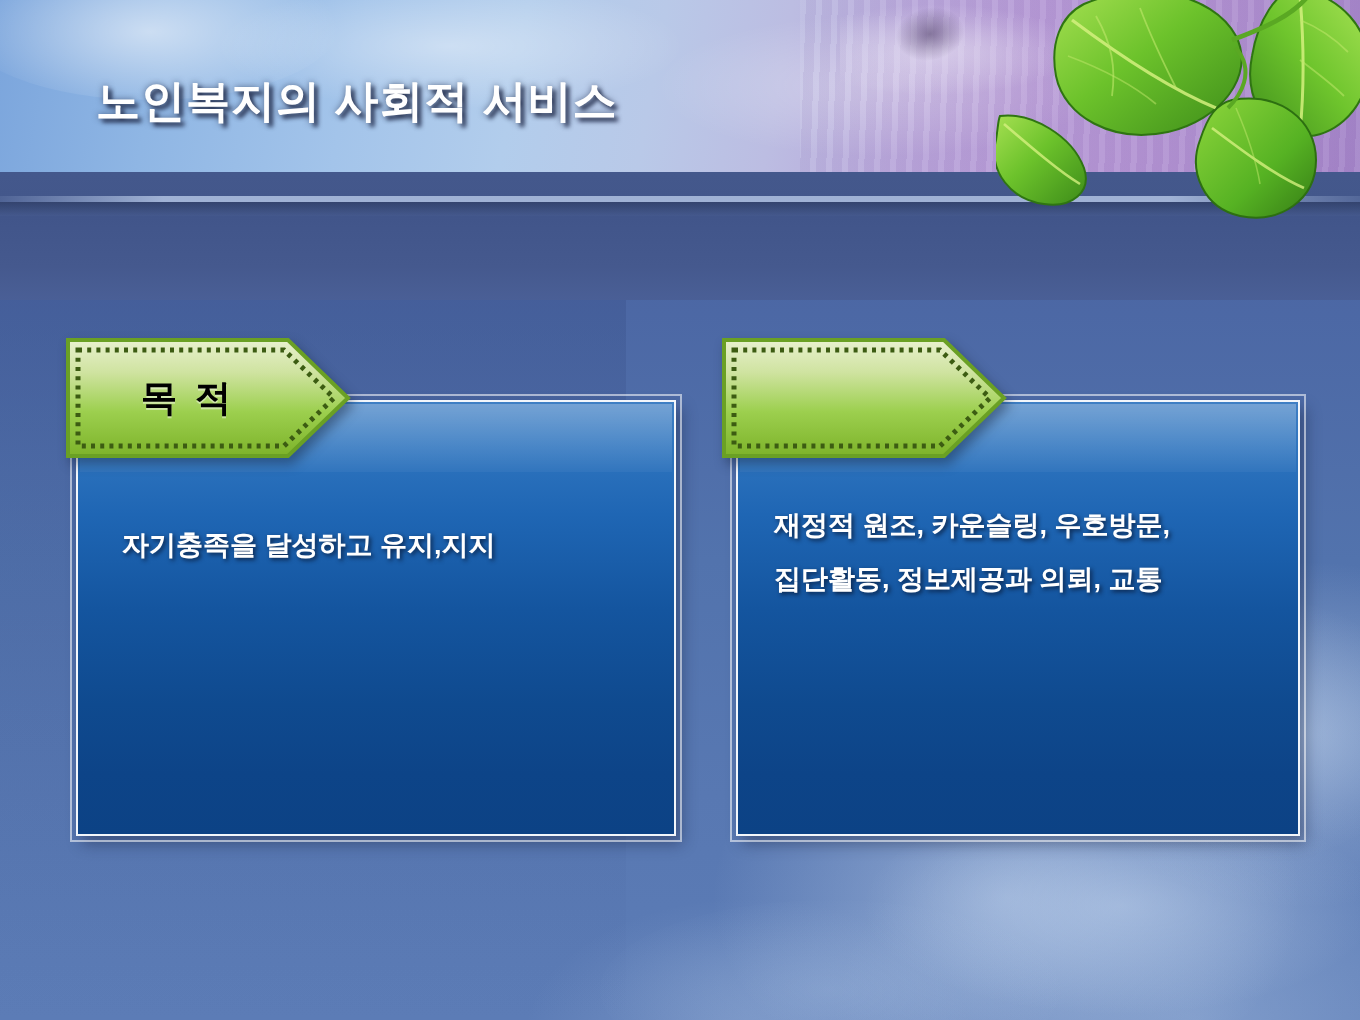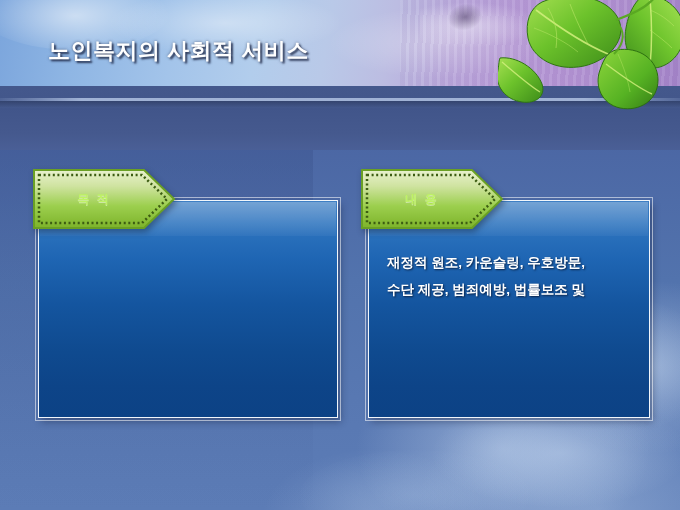--- a/index.html
+++ b/index.html
@@ -185,23 +185,23 @@
   .chev-left  { left: -6px; }
   .chev-right { left: -8px; }
   .chev svg { display: block; }
   .chev-label {
     position: absolute;
     left: 0; top: 0;
     width: 124px; height: 62px;
     display: flex;
     align-items: center;
     justify-content: center;
-    font-size: 12px;
+    font-size: 18px;
     font-weight: bold;
-    color: #bef264;
+    color: #000000;
     letter-spacing: 2px;
     text-shadow: 0 1px 0 rgba(255,255,255,0.45);
   }
 
   
   .wisp1 {
     position: absolute; left: 430px; top: 398px;
     width: 260px; height: 110px; border-radius: 50%;
     background: radial-gradient(ellipse at 50% 50%, rgba(205,222,244,0.40), rgba(205,222,244,0) 70%);
   }
@@ -291,20 +291,21 @@
 
       <path d="M118 26 C134 20 148 14 156 4" stroke="#5aa823" stroke-width="2.4" fill="none"></path>
       <path d="M120 30 C130 42 122 54 116 60" stroke="#5aa823" stroke-width="2" fill="none"></path>
     </svg>
   </div>
 
   <div class="col col-left">
     <div class="box">
       <div class="box-gloss"></div>
       <div class="box-text">
+        <div>자기충족을 달성하고 유지,지지</div>
       </div>
     </div>
     <div class="chev chev-left">
       <svg width="145" height="62" viewBox="0 0 145 62" xmlns="http://www.w3.org/2000/svg">
         <defs>
           <linearGradient id="gv1" x1="0" y1="0" x2="0" y2="1">
             <stop offset="0%" stop-color="#e8f1ce"></stop>
             <stop offset="28%" stop-color="#cfe3a0"></stop>
             <stop offset="62%" stop-color="#9ccf4e"></stop>
             <stop offset="100%" stop-color="#7db32a"></stop>
@@ -315,33 +316,32 @@
       </svg>
       <div class="chev-label">목 적</div>
     </div>
   </div>
 
   <div class="col col-right">
     <div class="box">
       <div class="box-gloss"></div>
       <div class="box-text">
         <div>재정적 원조, 카운슬링, 우호방문,</div>
-        <div>수단 제공, 범죄예방, 법률보조 및</div>
+        <div>집단활동, 정보제공과 의뢰, 교통</div>
       </div>
     </div>
     <div class="chev chev-right">
       <svg width="145" height="62" viewBox="0 0 145 62" xmlns="http://www.w3.org/2000/svg">
         <defs>
           <linearGradient id="gv2" x1="0" y1="0" x2="0" y2="1">
             <stop offset="0%" stop-color="#e8f1ce"></stop>
             <stop offset="28%" stop-color="#cfe3a0"></stop>
             <stop offset="62%" stop-color="#9ccf4e"></stop>
             <stop offset="100%" stop-color="#7db32a"></stop>
           </linearGradient>
         </defs>
         <path d="M2 2 H112 L142 31 L112 60 H2 Z" fill="url(#gv2)" stroke="#6aa024" stroke-width="2"></path>
         <path d="M7 7 H110 L135 31 L110 55 H7 Z" fill="none" stroke="#3c5c12" stroke-width="2.5" stroke-dasharray="2 2.6"></path>
       </svg>
-      <div class="chev-label">내 용</div>
     </div>
   </div>
 
 </div>
 
 </body></html>

